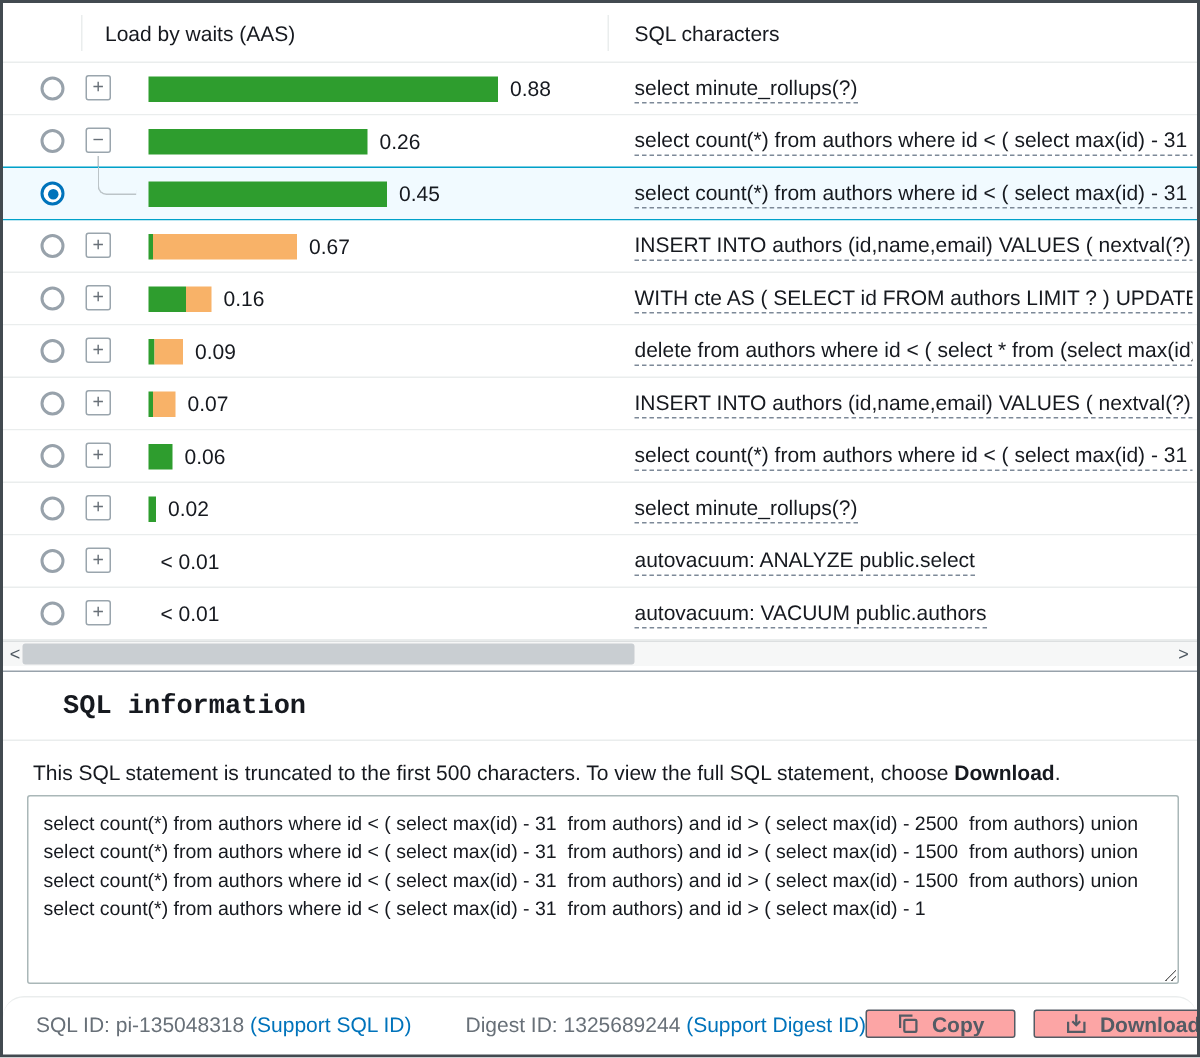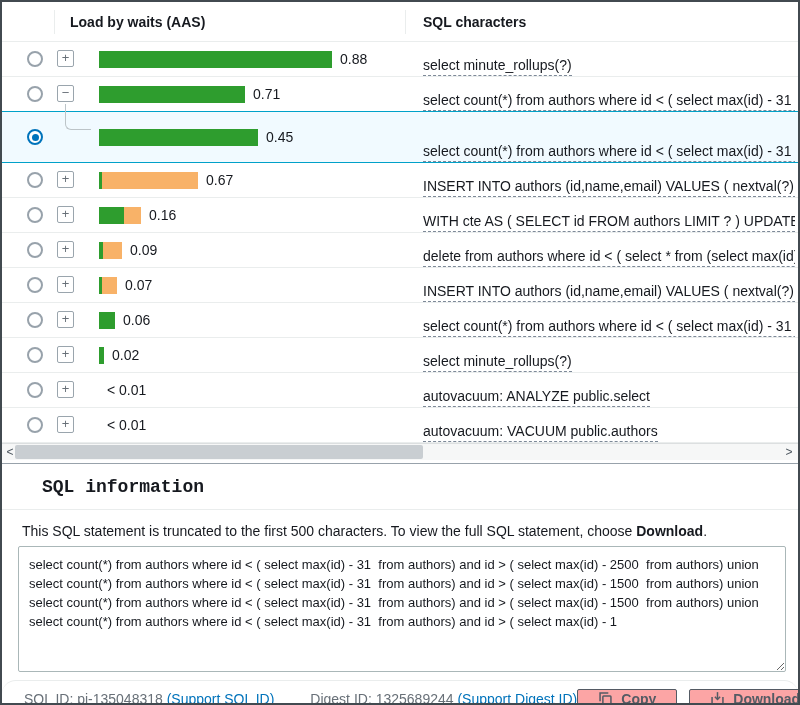--- a/index.html
+++ b/index.html
@@ -2,29 +2,29 @@
 <html><head>
 <meta charset="utf-8">
 <style>
   * { box-sizing: border-box; margin: 0; padding: 0; }
   body { background: #fff; font-family: "Liberation Sans", sans-serif; }
   .wrap { width: 800px; height: 705px; border: 2px solid #424a50; background: #fff;
           position: relative; overflow: hidden; color: #16191f; }
 
   
   .thead { position: relative; height: 40px; border-bottom: 1px solid #eaeded; }
-  .thead .hlabel { position: absolute; top: 12px; font-size: 14px; font-weight: bold; color: #16191f; }
+  .thead .hlabel { position: absolute; top: 12px; font-size: 14px; font-weight: normal; color: #16191f; }
   .h-load { left: 68px; }
   .h-sql  { left: 421px; }
   .vsep { position: absolute; top: 8px; height: 24px; width: 1px; background: #eaeded; }
   .vsep1 { left: 52px; } .vsep2 { left: 403px; }
 
   .trow { position: relative; height: 35px; border-bottom: 1px solid #eaeded; background: #fff; }
   .trow.selected { background: #f1faff; border-top: 1px solid #00a1c9;
-                   border-bottom: 1px solid #00a1c9; height: 52px; margin-top: -1px; }
+                   border-bottom: 1px solid #00a1c9; height: 36px; margin-top: -1px; }
 
   .radio { position: absolute; left: 25px; top: 50%; margin-top: -8px; width: 16px; height: 16px;
            border: 2px solid #98a2ab; border-radius: 50%; background: #fff;
            display: flex; align-items: center; justify-content: center; }
   .radio.sel { border-color: #0073bb; }
   .radio.sel::after { content: ""; width: 7px; height: 7px; border-radius: 50%; background: #0073bb; }
 
   .expander { position: absolute; left: 55px; top: 50%; margin-top: -9px; width: 17px; height: 17px;
               border: 1px solid #9aa5ad; border-radius: 2px; background: #fff; color: #687078;
               font-size: 13px; line-height: 14px; text-align: center; }
@@ -34,21 +34,21 @@
   .tree-elbow { position: absolute; left: 63px; top: -1px; width: 26px; height: 19px;
                 border-left: 1px solid #bcc4c8; border-bottom: 1px solid #bcc4c8;
                 border-bottom-left-radius: 6px; }
 
   .bar-wrap { position: absolute; left: 97px; top: 0; bottom: 0; display: flex; align-items: center; }
   .segs { display: flex; height: 17px; }
   .seg { height: 17px; }
   .val { margin-left: 8px; font-size: 14px; color: #16191f; white-space: nowrap; }
 
   .cell-sql { position: absolute; left: 412px; right: 3px; top: 0; bottom: 0;
-              display: flex; align-items: flex-end; padding-left: 9px;
+              display: flex; align-items: center; padding-left: 9px;
               overflow: hidden; white-space: nowrap; }
   .sqltxt { font-size: 14px; color: #16191f; border-bottom: 1px dashed #7d8998;
             padding-bottom: 2px; flex: 0 0 auto; }
 
   
   .hscroll { position: relative; height: 17px; background: #f6f7f7; border-top: 1px solid #dcdfe0; }
   .hs-arrow { position: absolute; top: 1px; font-size: 12px; color: #4d5760; line-height: 15px;
               width: 10px; text-align: center; cursor: default; }
   .hs-left { left: 3px; } .hs-right { right: 4px; }
   .hs-thumb { position: absolute; left: 13px; top: 1px; bottom: 1px; width: 408px;
@@ -103,21 +103,21 @@
         </div>
       </div>
       <div class="trow">
         <span class="radio"></span>
         <div class="tree-stub"></div>
         <span class="expander">−</span>
         <div class="bar-wrap">
           <div class="segs">
             <div class="seg" style="width: 146px; background: rgb(46, 157, 46);"></div>
           </div>
-          <span class="val">0.71</span>
+          <span class="val">0.26</span>
         </div>
         <div class="cell-sql">
           <span class="sqltxt">select count(*) from authors where id &lt; ( select max(id) - 31 from authors) and id &gt; ( select max(id) - 2500 from authors) union ...</span>
         </div>
       </div>
       <div class="trow selected">
         <span class="radio sel"></span>
         <div class="tree-elbow"></div>
         <div class="bar-wrap">
           <div class="segs">

